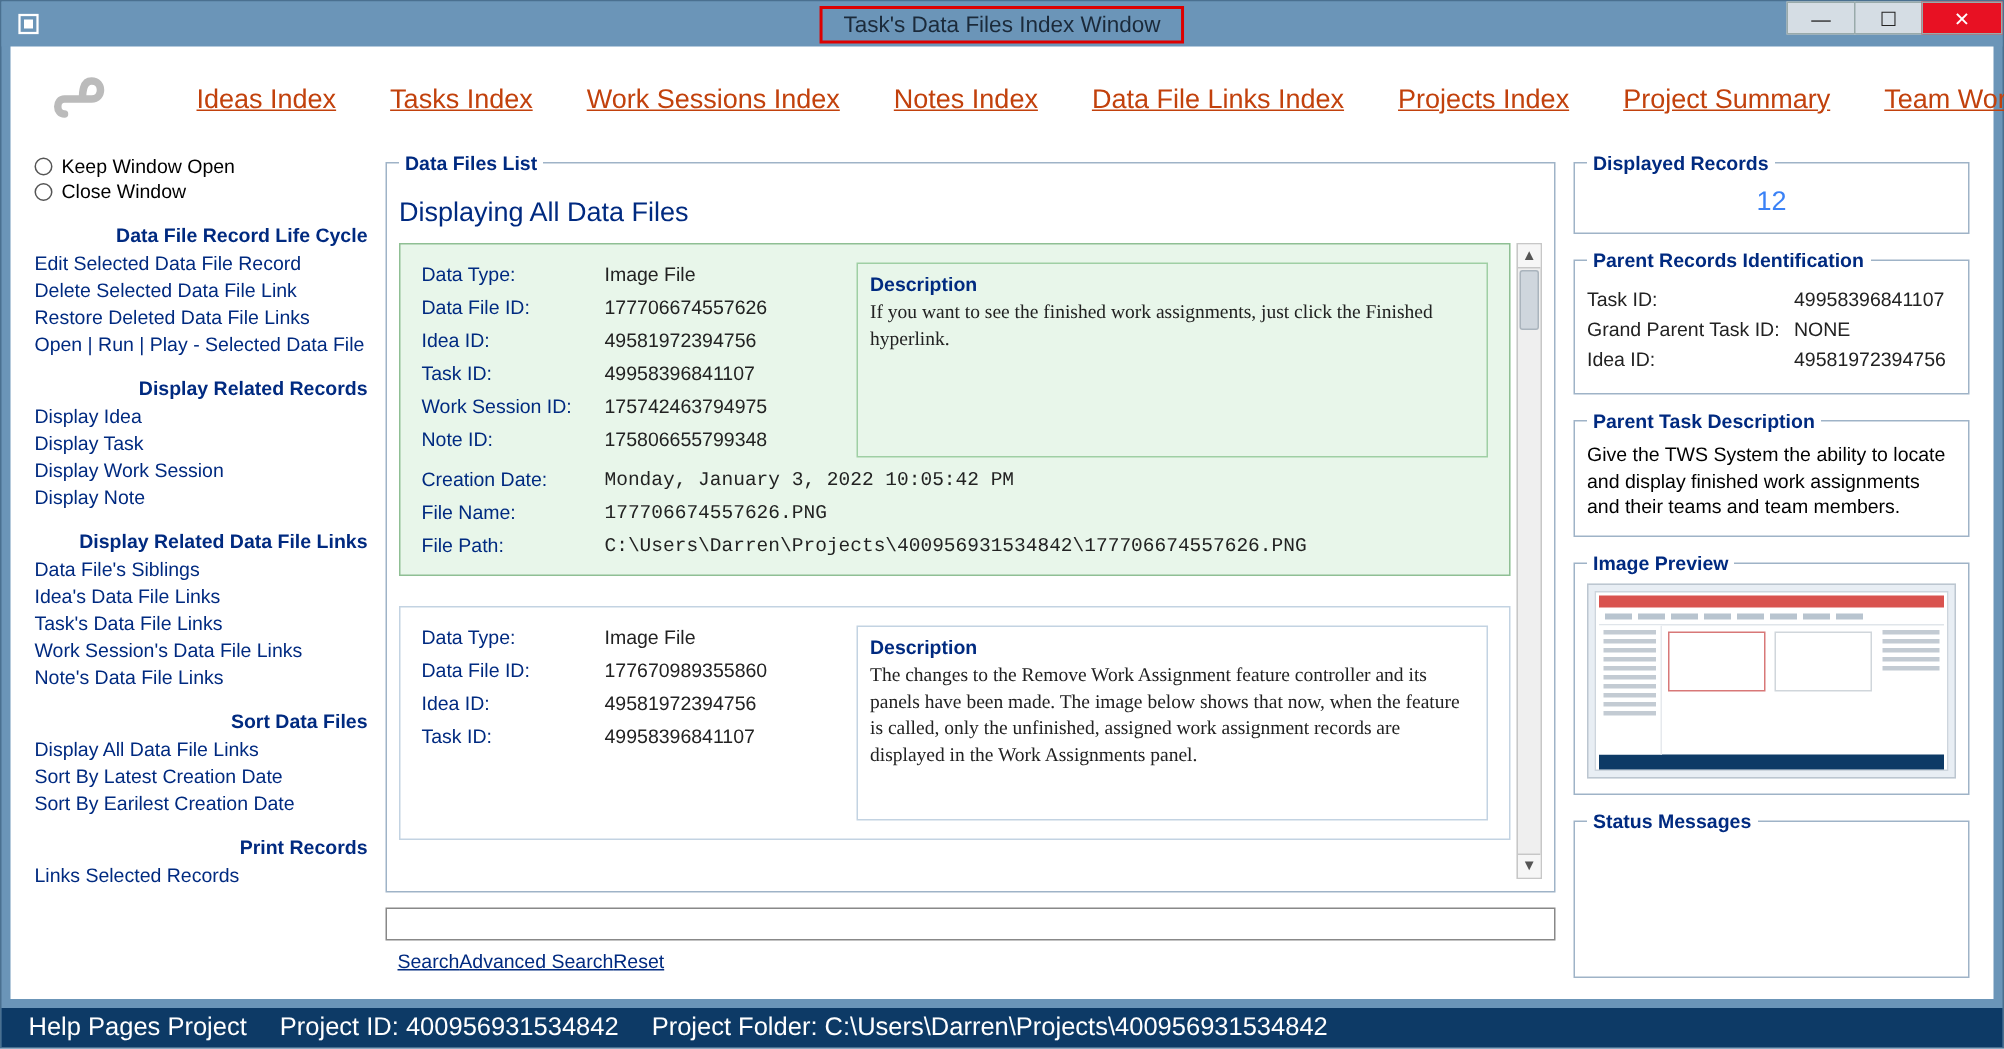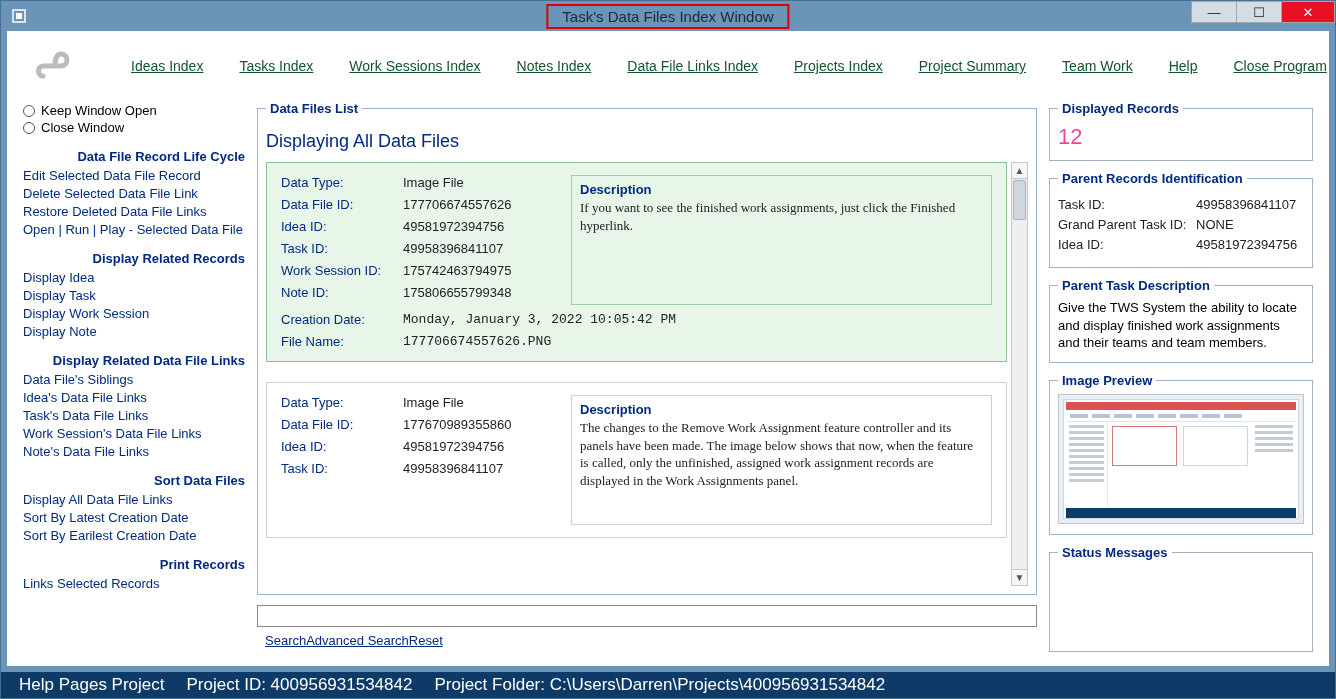--- a/index.html
+++ b/index.html
@@ -67,22 +67,22 @@
     gap: 28px;
   }
   .logo {
     width: 50px; height: 50px;
     border-radius: 10px;
     display:flex;align-items:center;justify-content:center;
     color:#999;
   }
   .menu-links { display:flex; gap:36px; flex:1; margin-left:28px;}
   .menu-link {
-    color:#14532d;
-    font-size:14px;
+    color:#c2410c;
+    font-size:18px;
     text-decoration:underline;
     cursor:pointer;
     white-space:nowrap;
   }
 
   .body-row {
     display:flex;
     padding: 0 16px;
     gap: 12px;
     height: calc(100% - 84px);
@@ -201,21 +201,21 @@
     width:264px;
     flex-shrink:0;
     display:flex;
     flex-direction:column;
     gap:10px;
   }
   .rightcol fieldset {
     border:1px solid #9fb3c7;
     padding:6px 8px 10px;
   }
-  .big-number { font-size:22px; color:#ec4899; margin-top:2px;}
+  .big-number { text-align:center; font-size:18px; color:#3b82f6; margin-top:2px;}
   .kv-row { display:flex; gap:8px; margin:5px 0; color:#222;}
   .kv-row .k { width:130px; color:#222;}
   .preview-box {
     border:1px solid #bcc6d0;
     height:130px;
     background:#e8eef4;
     position:relative;
     overflow:hidden;
   }
   .preview-inner{
@@ -370,20 +370,24 @@
                   <div class="desc-text">If you want to see the finished work assignments, just click the Finished hyperlink.</div>
                 </div>
                 <div class="rec-wide">
                     <span class="rec-label">Creation Date:</span>
                     <span class="rec-val">Monday, January 3, 2022  10:05:42 PM</span>
                   </div>
                 <div class="rec-wide">
                     <span class="rec-label">File Name:</span>
                     <span class="rec-val">177706674557626.PNG</span>
                   </div>
+                <div class="rec-wide">
+                    <span class="rec-label">File Path:</span>
+                    <span class="rec-val">C:\Users\Darren\Projects\400956931534842\177706674557626.PNG</span>
+                  </div>
               </div>
 
               <div class="record-card second">
                 <div class="rec-left">
                   <div class="rec-row">
                       <span class="rec-label">Data Type:</span>
                       <span class="rec-val">Image File</span>
                     </div>
                   <div class="rec-row">
                       <span class="rec-label">Data File ID:</span>

